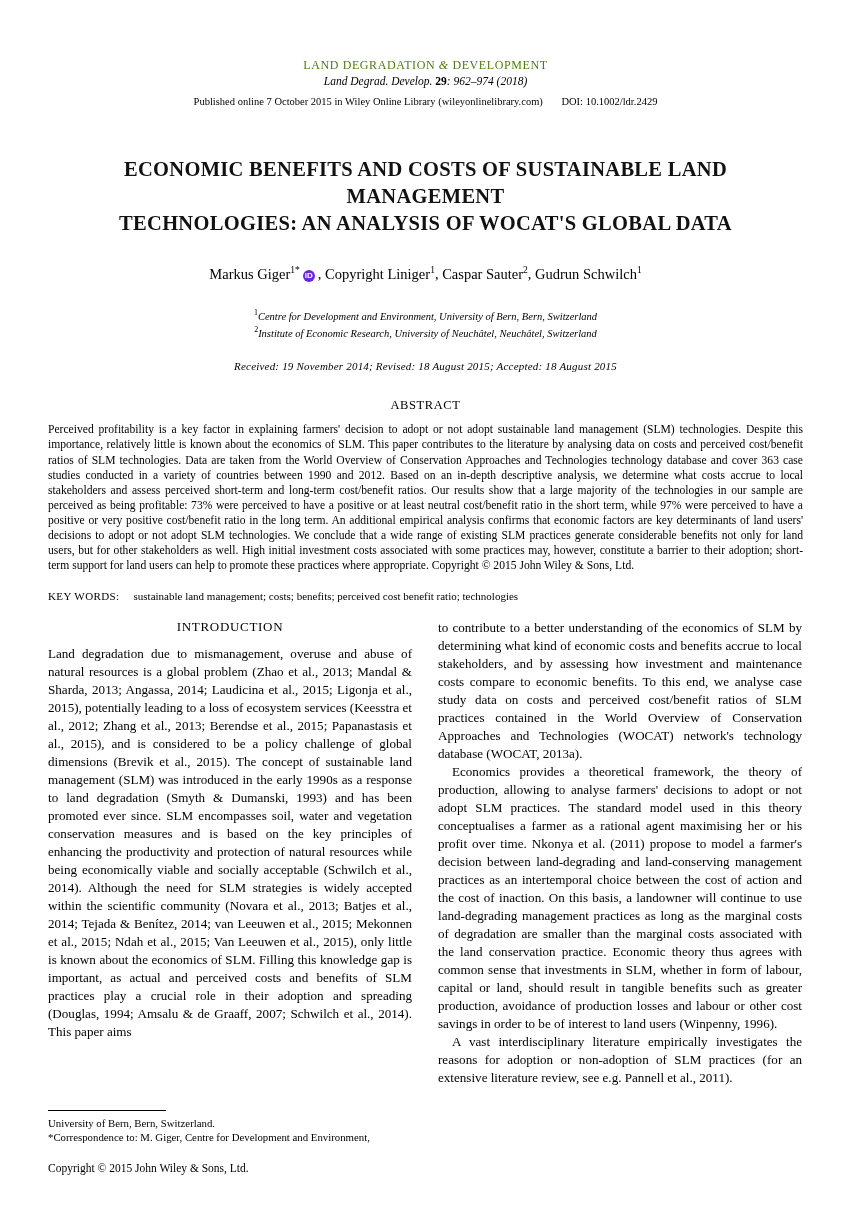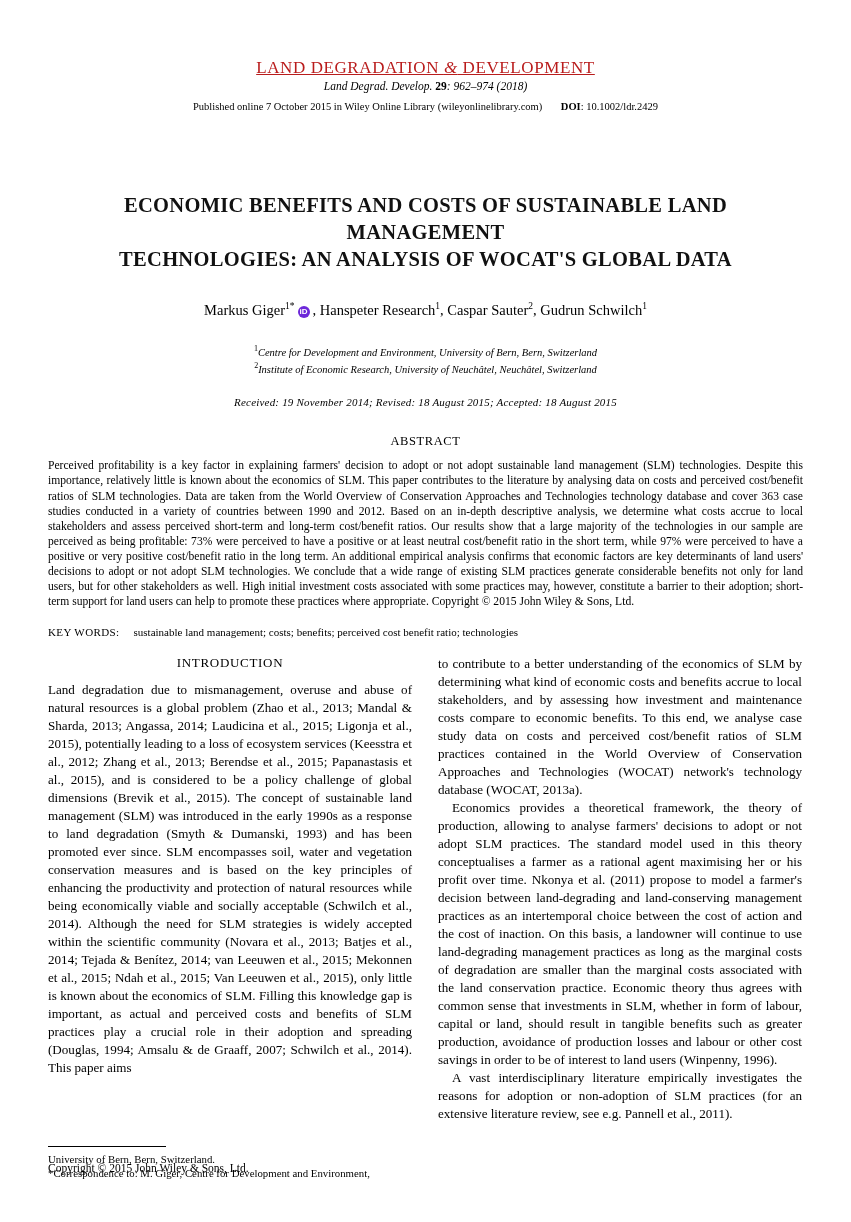--- a/index.html
+++ b/index.html
@@ -26,50 +26,49 @@
     position: absolute;
     left: 48px;
     top: 58px;
     width: 755px;
   }
 
   
   .journal-name {
     text-align: center;
     font-variant: small-caps;
-    font-size: 17px;
+    font-size: 12px;
     letter-spacing: 0.6px;
-    color: #b91c1c;
-    text-decoration: underline;
+    color: #4d7c0f;
   }
   .journal-name .amp {
     font-family: "Liberation Serif", serif;
     font-style: italic;
   }
   .journal-cite {
     text-align: center;
     font-size: 11.5px;
     font-style: italic;
     margin-top: 2px;
   }
   .journal-cite b { font-style: normal; font-weight: bold; }
   .online-line {
     text-align: center;
     font-size: 10.5px;
     margin-top: 9px;
   }
-  .online-line b { font-weight: bold; padding-left: 16px; }
+  .online-line b { font-weight: normal; padding-left: 16px; }
 
   
   .title {
     text-align: center;
     font-size: 20.5px;
     letter-spacing: 0.3px;
     line-height: 1.32;
-    margin-top: 80px;
+    margin-top: 49px;
     color: #111;
   }
   .title .line { display: block; }
 
   
   .authors {
     text-align: center;
     font-size: 14.5px;
     margin-top: 28px;
   }
@@ -194,21 +193,21 @@
     <div class="online-line">
       <span>Published online 7 October 2015 in Wiley Online Library (wileyonlinelibrary.com) </span><b>DOI</b><span>: 10.1002/ldr.2429</span>
     </div>
 
     <h1 class="title">
       <span class="line">ECONOMIC BENEFITS AND COSTS OF SUSTAINABLE LAND MANAGEMENT</span>
       <span class="line">TECHNOLOGIES: AN ANALYSIS OF WOCAT'S GLOBAL DATA</span>
     </h1>
 
     <div class="authors">
-      <span>Markus Giger</span><sup>1*</sup><span class="orcid">iD</span><span>, Hanspeter Research</span><sup>1</sup><span>, Caspar Sauter</span><sup>2</sup><span>, Gudrun Schwilch</span><sup>1</sup>
+      <span>Markus Giger</span><sup>1*</sup><span class="orcid">iD</span><span>, Copyright Liniger</span><sup>1</sup><span>, Caspar Sauter</span><sup>2</sup><span>, Gudrun Schwilch</span><sup>1</sup>
     </div>
 
     <div class="affil">
       <div><sup>1</sup><span>Centre for Development and Environment, University of Bern, Bern, Switzerland</span></div>
       <div><sup>2</sup><span>Institute of Economic Research, University of Neuchâtel, Neuchâtel, Switzerland</span></div>
     </div>
 
     <div class="dates">Received: 19 November 2014;   Revised: 18 August 2015;   Accepted: 18 August 2015</div>
 
     <div class="abstract-head">ABSTRACT</div>

